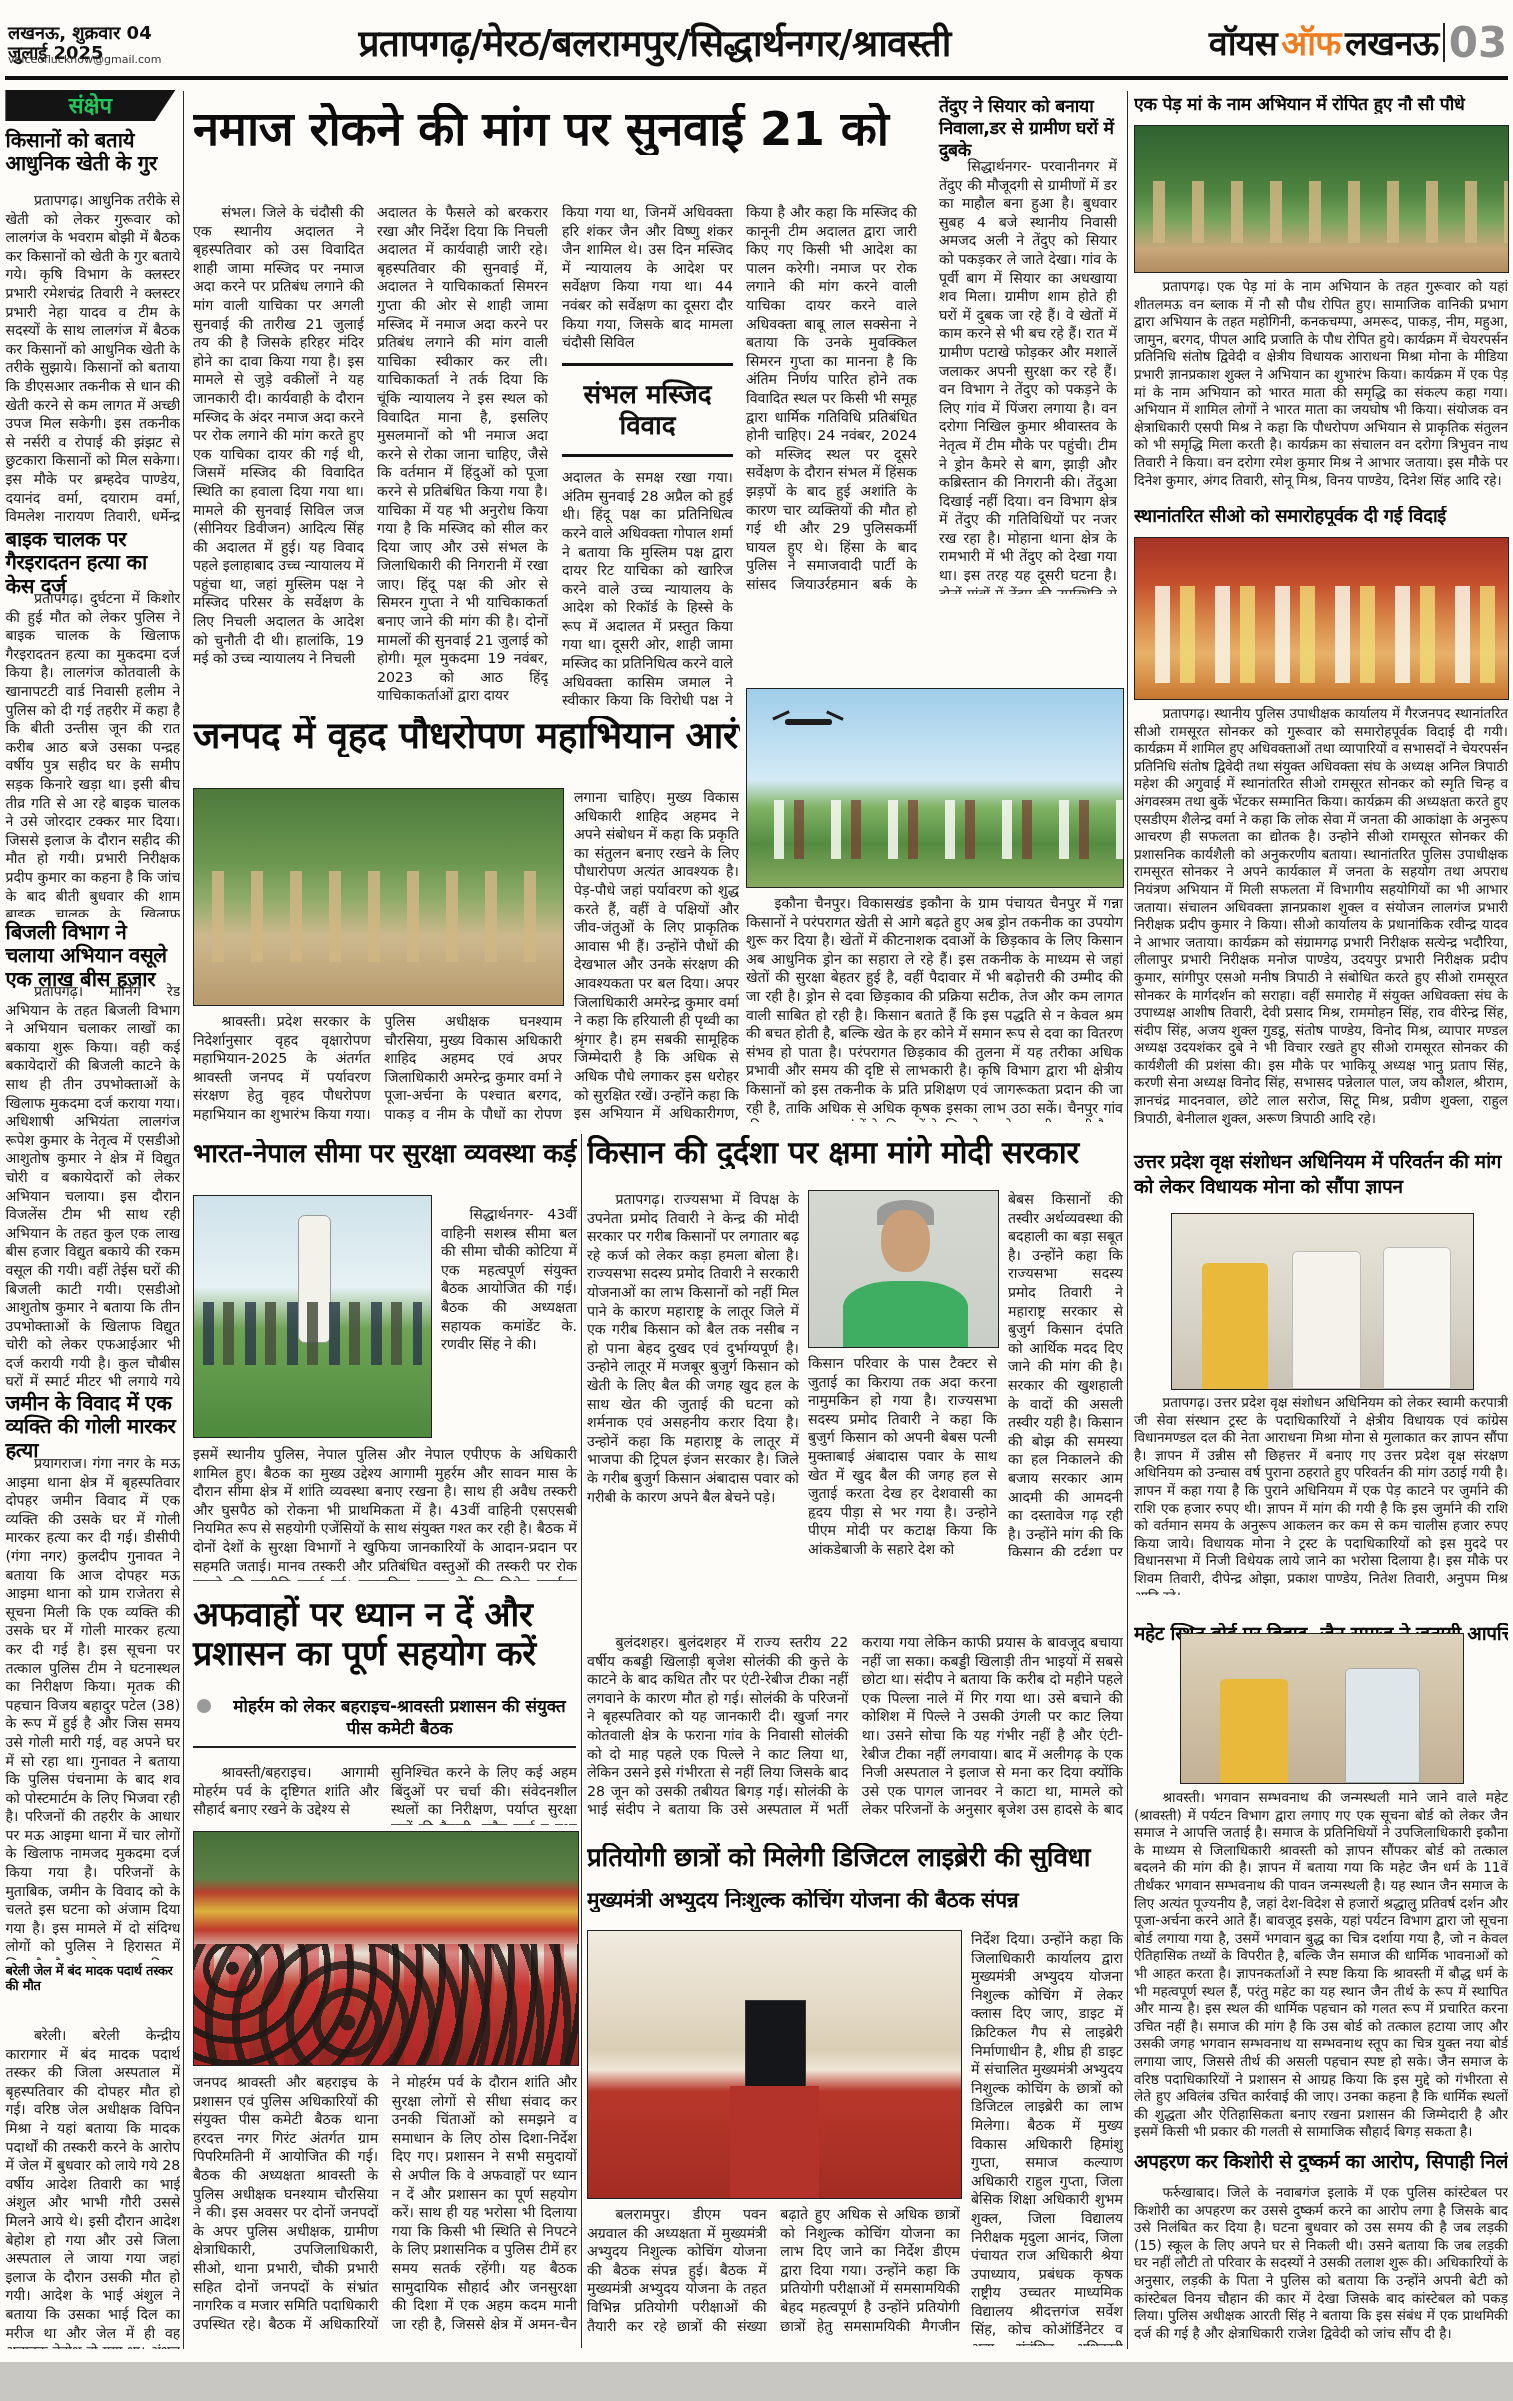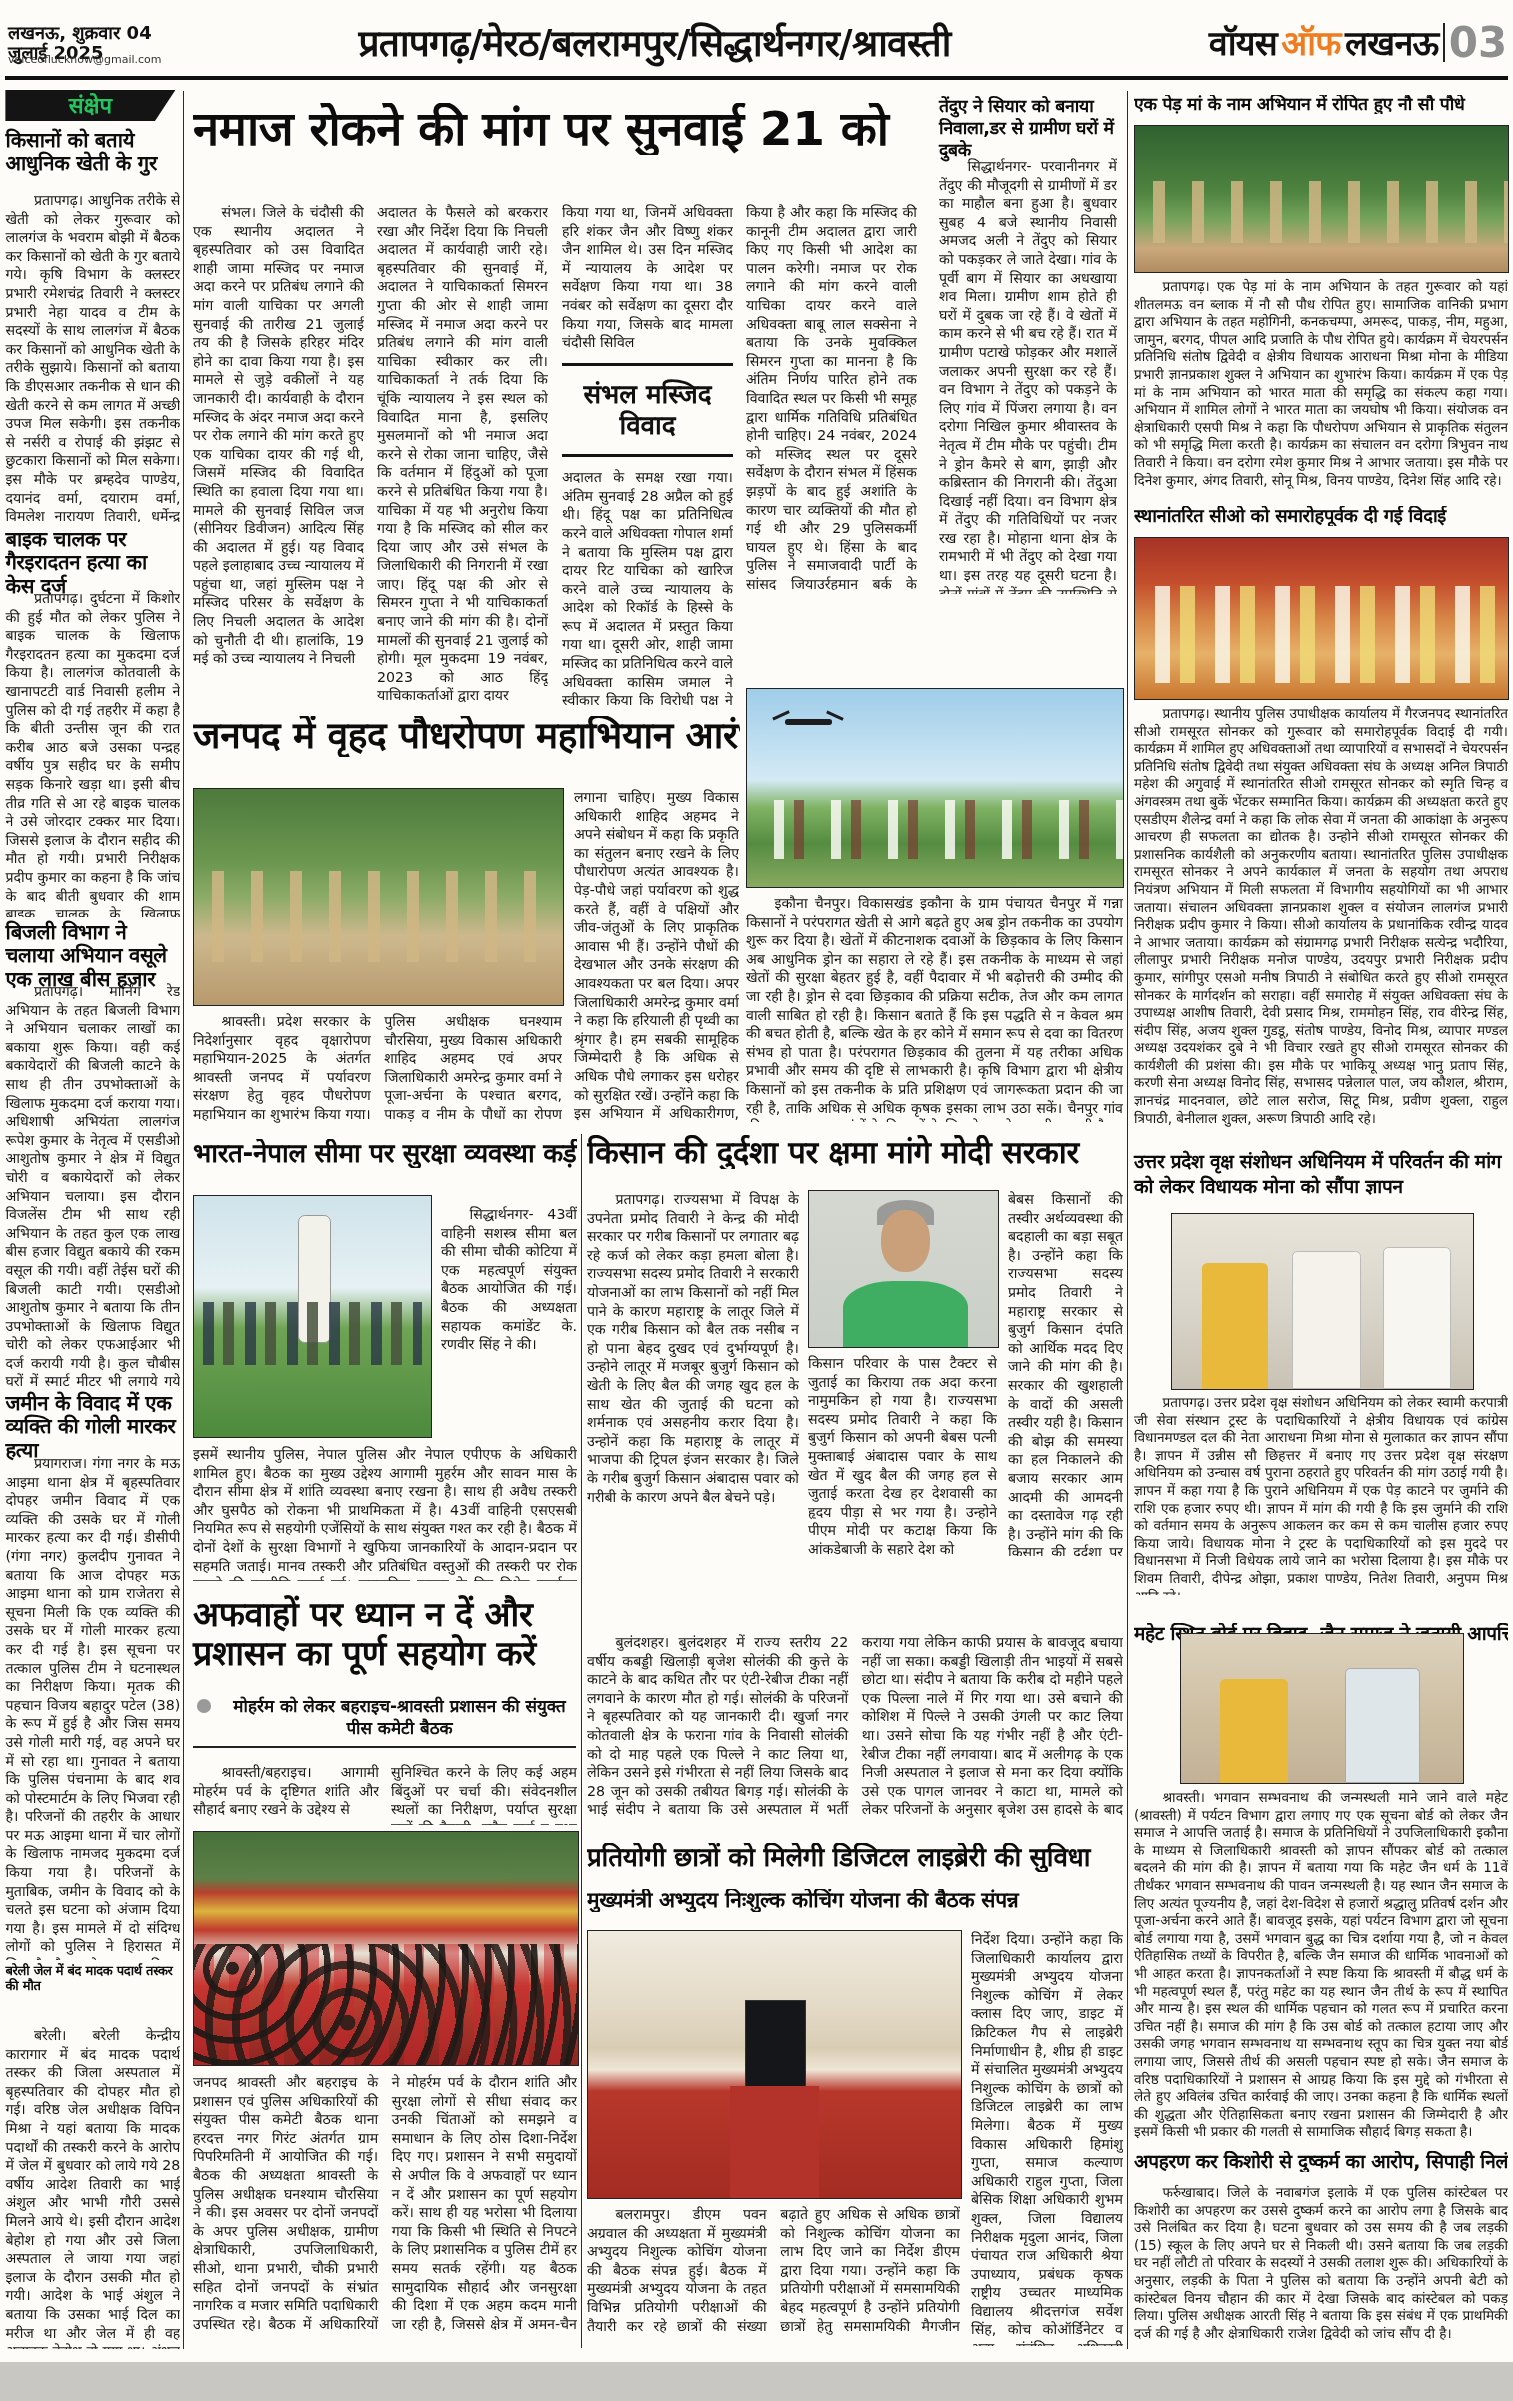--- a/index.html
+++ b/index.html
@@ -94,21 +94,21 @@
   <div class="abs hl" style="left:5.4px;top:1392px;width:175px;font-size:20.3px;line-height:1.15;">जमीन के विवाद में एक व्यक्ति की गोली मारकर हत्या</div>
   <div class="abs body-txt ind" style="left:5.4px;top:1454px;width:175px;height:506px;">प्रयागराज। गंगा नगर के मऊ आइमा थाना क्षेत्र में बृहस्पतिवार दोपहर जमीन विवाद में एक व्यक्ति की उसके घर में गोली मारकर हत्या कर दी गई। डीसीपी (गंगा नगर) कुलदीप गुनावत ने बताया कि आज दोपहर मऊ आइमा थाना को ग्राम राजेतरा से सूचना मिली कि एक व्यक्ति की उसके घर में गोली मारकर हत्या कर दी गई है। इस सूचना पर तत्काल पुलिस टीम ने घटनास्थल का निरीक्षण किया। मृतक की पहचान विजय बहादुर पटेल (38) के रूप में हुई है और जिस समय उसे गोली मारी गई, वह अपने घर में सो रहा था। गुनावत ने बताया कि पुलिस पंचनामा के बाद शव को पोस्टमार्टम के लिए भिजवा रही है। परिजनों की तहरीर के आधार पर मऊ आइमा थाना में चार लोगों के खिलाफ नामजद मुकदमा दर्ज किया गया है। परिजनों के मुताबिक, जमीन के विवाद को के चलते इस घटना को अंजाम दिया गया है। इस मामले में दो संदिग्ध लोगों को पुलिस ने हिरासत में लिया है और उनसे पूछताछ की जा रही है। जल्द ही इस घटना का अनावरण कर विधिक कार्यवाही की जाएगी।</div>
 
   <div class="abs hl" style="left:5.4px;top:1964px;width:175px;font-size:13px;line-height:1.15;">बरेली जेल में बंद मादक पदार्थ तस्कर की मौत</div>
   <div class="abs body-txt ind" style="left:5.4px;top:2026px;width:175px;height:323px;">बरेली। बरेली केन्द्रीय कारागार में बंद मादक पदार्थ तस्कर की जिला अस्पताल में बृहस्पतिवार की दोपहर मौत हो गई। वरिष्ठ जेल अधीक्षक विपिन मिश्रा ने यहां बताया कि मादक पदार्थों की तस्करी करने के आरोप में जेल में बुधवार को लाये गये 28 वर्षीय आदेश तिवारी का भाई अंशुल और भाभी गौरी उससे मिलने आये थे। इसी दौरान आदेश बेहोश हो गया और उसे जिला अस्पताल ले जाया गया जहां इलाज के दौरान उसकी मौत हो गयी। आदेश के भाई अंशुल ने बताया कि उसका भाई दिल का मरीज था और जेल में ही वह अचानक बेहोश हो गया था। अंशुल ने कहा कि अस्पताल में उसके भाई की मौत हो गयी।</div>
 
   <div class="abs hl one" style="left:193px;top:103px;width:749px;font-size:47px;">नमाज रोकने की मांग पर सुनवाई 21 को</div>
   <div class="abs body-txt ind" style="left:193px;top:203px;width:171px;height:502px;">संभल। जिले के चंदौसी की एक स्थानीय अदालत ने बृहस्पतिवार को उस विवादित शाही जामा मस्जिद पर नमाज अदा करने पर प्रतिबंध लगाने की मांग वाली याचिका पर अगली सुनवाई की तारीख 21 जुलाई तय की है जिसके हरिहर मंदिर होने का दावा किया गया है। इस मामले से जुड़े वकीलों ने यह जानकारी दी। कार्यवाही के दौरान मस्जिद के अंदर नमाज अदा करने पर रोक लगाने की मांग करते हुए एक याचिका दायर की गई थी, जिसमें मस्जिद की विवादित स्थिति का हवाला दिया गया था। मामले की सुनवाई सिविल जज (सीनियर डिवीजन) आदित्य सिंह की अदालत में हुई। यह विवाद पहले इलाहाबाद उच्च न्यायालय में पहुंचा था, जहां मुस्लिम पक्ष ने मस्जिद परिसर के सर्वेक्षण के लिए निचली अदालत के आदेश को चुनौती दी थी। हालांकि, 19 मई को उच्च न्यायालय ने निचली</div>
   <div class="abs body-txt" style="left:377px;top:203px;width:171px;height:502px;">अदालत के फैसले को बरकरार रखा और निर्देश दिया कि निचली अदालत में कार्यवाही जारी रहे। बृहस्पतिवार की सुनवाई में, अदालत ने याचिकाकर्ता सिमरन गुप्ता की ओर से शाही जामा मस्जिद में नमाज अदा करने पर प्रतिबंध लगाने की मांग वाली याचिका स्वीकार कर ली। याचिकाकर्ता ने तर्क दिया कि चूंकि न्यायालय ने इस स्थल को विवादित माना है, इसलिए मुसलमानों को भी नमाज अदा करने से रोका जाना चाहिए, जैसे कि वर्तमान में हिंदुओं को पूजा करने से प्रतिबंधित किया गया है। याचिका में यह भी अनुरोध किया गया है कि मस्जिद को सील कर दिया जाए और उसे संभल के जिलाधिकारी की निगरानी में रखा जाए। हिंदू पक्ष की ओर से सिमरन गुप्ता ने भी याचिकाकर्ता बनाए जाने की मांग की है। दोनों मामलों की सुनवाई 21 जुलाई को होगी। मूल मुकदमा 19 नवंबर, 2023 को आठ हिंदू याचिकाकर्ताओं द्वारा दायर</div>
   <div class="abs" style="left:562px;top:203px;width:171px;height:502px;overflow:hidden;">
-    <div class="body-txt" style="height:auto;">किया गया था, जिनमें अधिवक्ता हरि शंकर जैन और विष्णु शंकर जैन शामिल थे। उस दिन मस्जिद में न्यायालय के आदेश पर सर्वेक्षण किया गया था। 38 नवंबर को सर्वेक्षण का दूसरा दौर किया गया, जिसके बाद मामला चंदौसी सिविल</div>
+    <div class="body-txt" style="height:auto;">किया गया था, जिनमें अधिवक्ता हरि शंकर जैन और विष्णु शंकर जैन शामिल थे। उस दिन मस्जिद में न्यायालय के आदेश पर सर्वेक्षण किया गया था। 44 नवंबर को सर्वेक्षण का दूसरा दौर किया गया, जिसके बाद मामला चंदौसी सिविल</div>
     <div class="inset">संभल मस्जिद विवाद</div>
     <div class="body-txt">अदालत के समक्ष रखा गया। अंतिम सुनवाई 28 अप्रैल को हुई थी। हिंदू पक्ष का प्रतिनिधित्व करने वाले अधिवक्ता गोपाल शर्मा ने बताया कि मुस्लिम पक्ष द्वारा दायर रिट याचिका को खारिज करने वाले उच्च न्यायालय के आदेश को रिकॉर्ड के हिस्से के रूप में अदालत में प्रस्तुत किया गया था। दूसरी ओर, शाही जामा मस्जिद का प्रतिनिधित्व करने वाले अधिवक्ता कासिम जमाल ने स्वीकार किया कि विरोधी पक्ष ने उच्च न्यायालय के फैसले को प्रस्तुत</div>
   </div>
   <div class="abs body-txt" style="left:746px;top:203px;width:171px;height:387px;">किया है और कहा कि मस्जिद की कानूनी टीम अदालत द्वारा जारी किए गए किसी भी आदेश का पालन करेगी। नमाज पर रोक लगाने की मांग करने वाली याचिका दायर करने वाले अधिवक्ता बाबू लाल सक्सेना ने बताया कि उनके मुवक्किल सिमरन गुप्ता का मानना है कि अंतिम निर्णय पारित होने तक विवादित स्थल पर किसी भी समूह द्वारा धार्मिक गतिविधि प्रतिबंधित होनी चाहिए। 24 नवंबर, 2024 को मस्जिद स्थल पर दूसरे सर्वेक्षण के दौरान संभल में हिंसक झड़पों के बाद हुई अशांति के कारण चार व्यक्तियों की मौत हो गई थी और 29 पुलिसकर्मी घायल हुए थे। हिंसा के बाद पुलिस ने समाजवादी पार्टी के सांसद जियाउर्रहमान बर्क के साथ-साथ 2,750 अज्ञात व्यक्तियों के खिलाफ प्राथमिकी दर्ज की थी।</div>
 
   <div class="abs hl" style="left:939px;top:96px;width:178px;font-size:17.6px;line-height:1.25;">तेंदुए ने सियार को बनाया निवाला,डर से ग्रामीण घरों में दुबके</div>
   <div class="abs body-txt ind" style="left:939px;top:157px;width:178px;height:437px;">सिद्धार्थनगर- परवानीनगर में तेंदुए की मौजूदगी से ग्रामीणों में डर का माहौल बना हुआ है। बुधवार सुबह 4 बजे स्थानीय निवासी अमजद अली ने तेंदुए को सियार को पकड़कर ले जाते देखा। गांव के पूर्वी बाग में सियार का अधखाया शव मिला। ग्रामीण शाम होते ही घरों में दुबक जा रहे हैं। वे खेतों में काम करने से भी बच रहे हैं। रात में ग्रामीण पटाखे फोड़कर और मशालें जलाकर अपनी सुरक्षा कर रहे हैं। वन विभाग ने तेंदुए को पकड़ने के लिए गांव में पिंजरा लगाया है। वन दरोगा निखिल कुमार श्रीवास्तव के नेतृत्व में टीम मौके पर पहुंची। टीम ने ड्रोन कैमरे से बाग, झाड़ी और कब्रिस्तान की निगरानी की। तेंदुआ दिखाई नहीं दिया। वन विभाग क्षेत्र में तेंदुए की गतिविधियों पर नजर रख रहा है। मोहाना थाना क्षेत्र के रामभारी में भी तेंदुए को देखा गया था। इस तरह यह दूसरी घटना है। दोनों गांवों में तेंदुए की उपस्थिति से आसपास के क्षेत्र के लोग सतर्क हो गए हैं।</div>
 
   <div class="abs hl one" style="left:1134px;top:95px;width:374px;font-size:17.6px;">एक पेड़ मां के नाम अभियान में रोपित हुए नौ सौ पौधे</div>
   <div class="ph ph-forest" style="left:1134px;top:125px;width:373px;height:146px;">

